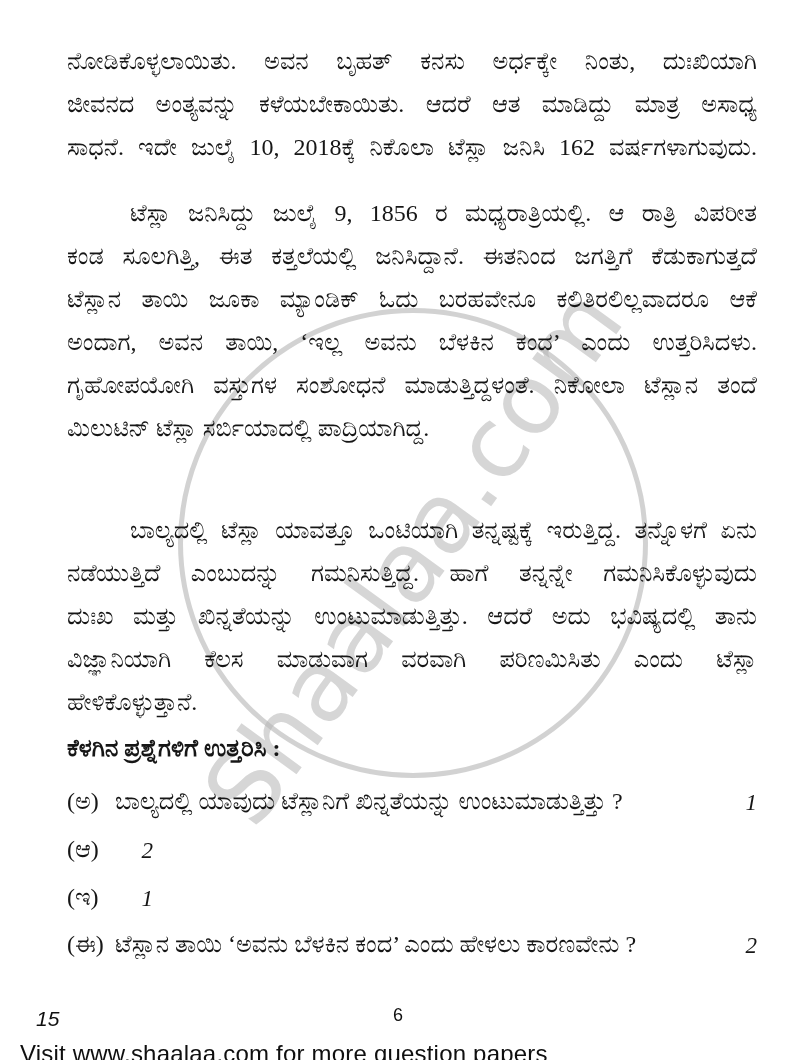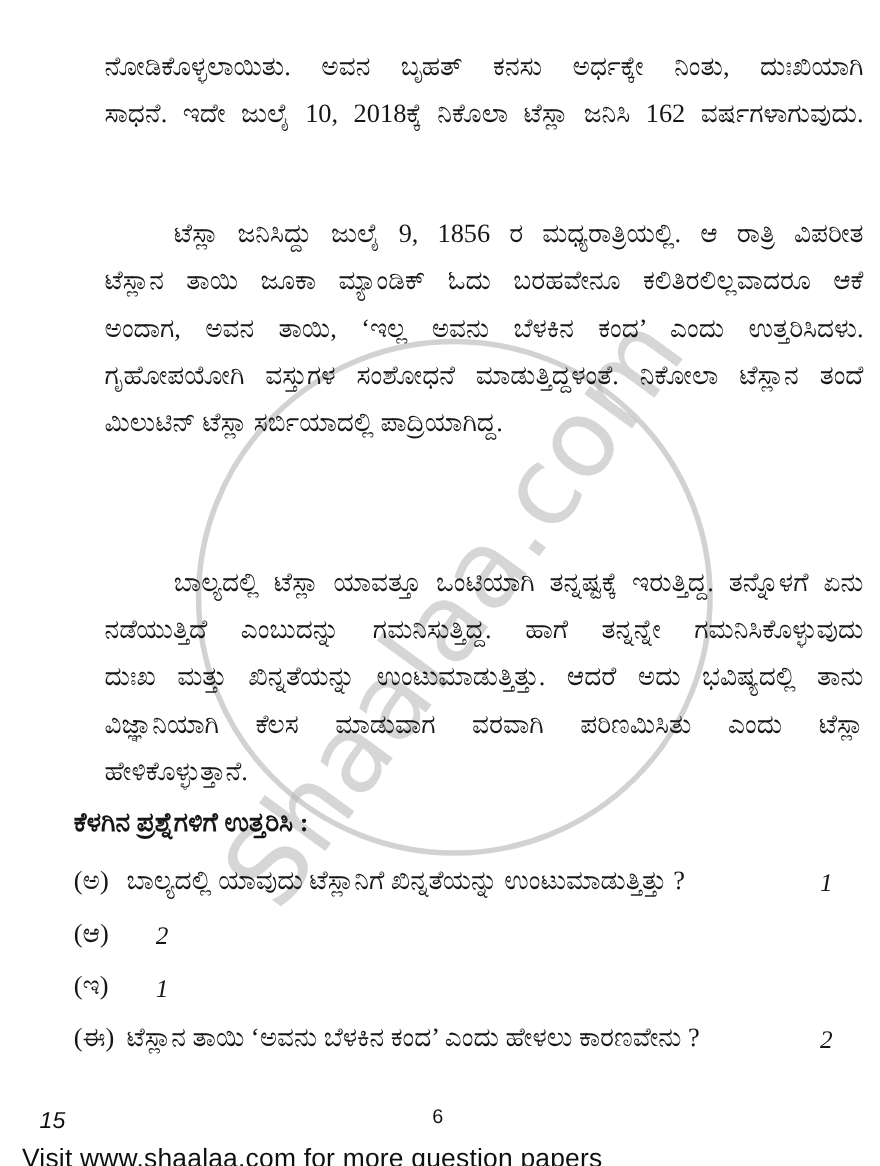--- a/index.html
+++ b/index.html
@@ -26,21 +26,21 @@
     transform:translate(-50%,-50%) rotate(-54deg);
     font-family:"DejaVu Sans", sans-serif;
     font-size:98px;
     color:#b5b5b5;
     opacity:.55;
     white-space:nowrap;
     z-index:0;
   }
 
   
-  .para { position:absolute; left:67px; width:690px; z-index:1;margin-left:28px; }
+  .para { position:absolute; left:67px; width:690px; z-index:1; }
   #p1 { top:40px; }
   #p2 { top:192px; }
   #p3 { top:509px; }
   .line {
     font-size:24px;
     line-height:43px;
     height:43px;
     overflow:hidden;
     text-align:justify;
     text-align-last:justify;
@@ -81,25 +81,27 @@
   .footer-note { left:20px; top:1024px; font-size:24px; letter-spacing:.2px;margin-top:16px; }
 </style>
 </head>
 <body>
 
 <div class="wm-circle"></div>
 <div class="wm-text">Shaalaa.com</div>
 
 <div class="para" id="p1">
   <div class="line">ನೋಡಿಕೊಳ್ಳಲಾಯಿತು. ಅವನ ಬೃಹತ್ ಕನಸು ಅರ್ಧಕ್ಕೇ ನಿಂತು, ದುಃಖಿಯಾಗಿ</div>
+  <div class="line">ಜೀವನದ ಅಂತ್ಯವನ್ನು ಕಳೆಯಬೇಕಾಯಿತು. ಆದರೆ ಆತ ಮಾಡಿದ್ದು ಮಾತ್ರ ಅಸಾಧ್ಯ</div>
   <div class="line">ಸಾಧನೆ. ಇದೇ ಜುಲೈ 10, 2018ಕ್ಕೆ ನಿಕೊಲಾ ಟೆಸ್ಲಾ ಜನಿಸಿ 162 ವರ್ಷಗಳಾಗುವುದು.</div>
 </div>
 
 <div class="para" id="p2">
   <div class="line ind">ಟೆಸ್ಲಾ ಜನಿಸಿದ್ದು ಜುಲೈ 9, 1856 ರ ಮಧ್ಯರಾತ್ರಿಯಲ್ಲಿ. ಆ ರಾತ್ರಿ ವಿಪರೀತ</div>
+  <div class="line">ಕಂಡ ಸೂಲಗಿತ್ತಿ, ಈತ ಕತ್ತಲೆಯಲ್ಲಿ ಜನಿಸಿದ್ದಾನೆ. ಈತನಿಂದ ಜಗತ್ತಿಗೆ ಕೆಡುಕಾಗುತ್ತದೆ</div>
   <div class="line">ಟೆಸ್ಲಾನ ತಾಯಿ ಜೂಕಾ ಮ್ಯಾಂಡಿಕ್ ಓದು ಬರಹವೇನೂ ಕಲಿತಿರಲಿಲ್ಲವಾದರೂ ಆಕೆ</div>
   <div class="line">ಅಂದಾಗ, ಅವನ ತಾಯಿ, ‘ಇಲ್ಲ ಅವನು ಬೆಳಕಿನ ಕಂದ’ ಎಂದು ಉತ್ತರಿಸಿದಳು.</div>
   <div class="line">ಗೃಹೋಪಯೋಗಿ ವಸ್ತುಗಳ ಸಂಶೋಧನೆ ಮಾಡುತ್ತಿದ್ದಳಂತೆ. ನಿಕೋಲಾ ಟೆಸ್ಲಾನ ತಂದೆ</div>
   <div class="line end">ಮಿಲುಟಿನ್ ಟೆಸ್ಲಾ ಸರ್ಬಿಯಾದಲ್ಲಿ ಪಾದ್ರಿಯಾಗಿದ್ದ.</div>
 </div>
 
 <div class="para" id="p3">
   <div class="line ind">ಬಾಲ್ಯದಲ್ಲಿ ಟೆಸ್ಲಾ ಯಾವತ್ತೂ ಒಂಟಿಯಾಗಿ ತನ್ನಷ್ಟಕ್ಕೆ ಇರುತ್ತಿದ್ದ. ತನ್ನೊಳಗೆ ಏನು</div>
   <div class="line">ನಡೆಯುತ್ತಿದೆ ಎಂಬುದನ್ನು ಗಮನಿಸುತ್ತಿದ್ದ. ಹಾಗೆ ತನ್ನನ್ನೇ ಗಮನಿಸಿಕೊಳ್ಳುವುದು</div>
   <div class="line">ದುಃಖ ಮತ್ತು ಖಿನ್ನತೆಯನ್ನು ಉಂಟುಮಾಡುತ್ತಿತ್ತು. ಆದರೆ ಅದು ಭವಿಷ್ಯದಲ್ಲಿ ತಾನು</div>

